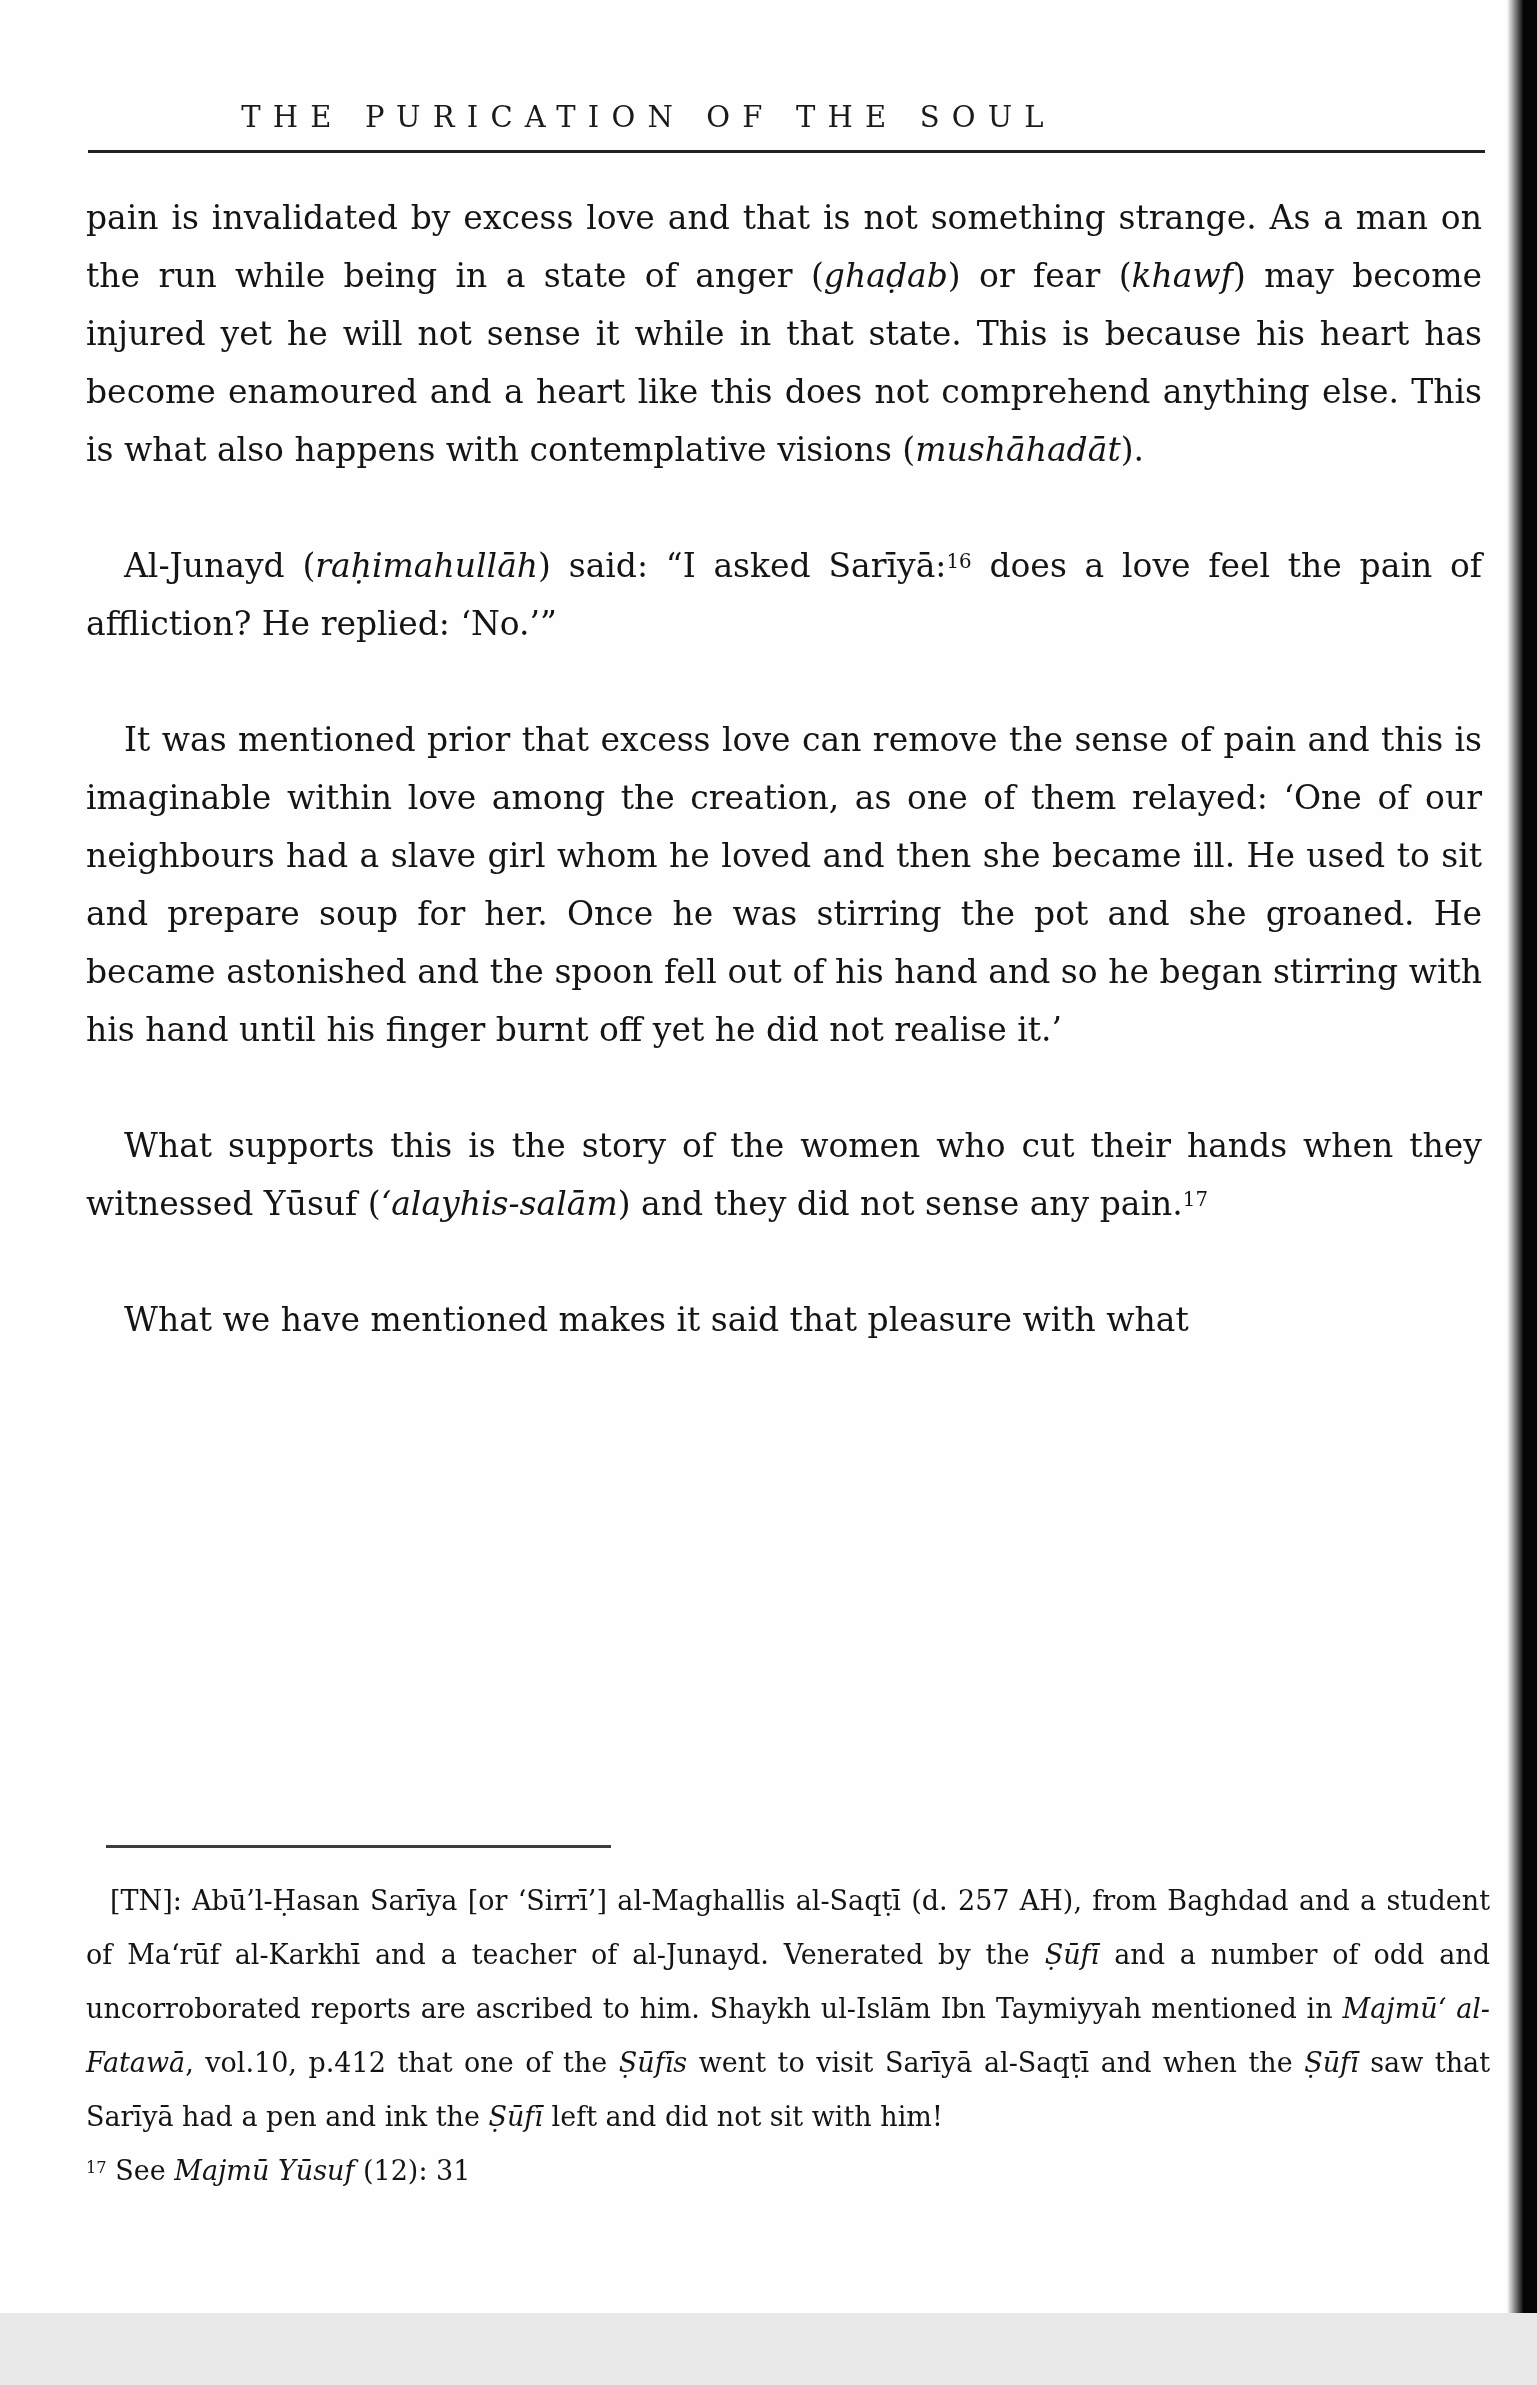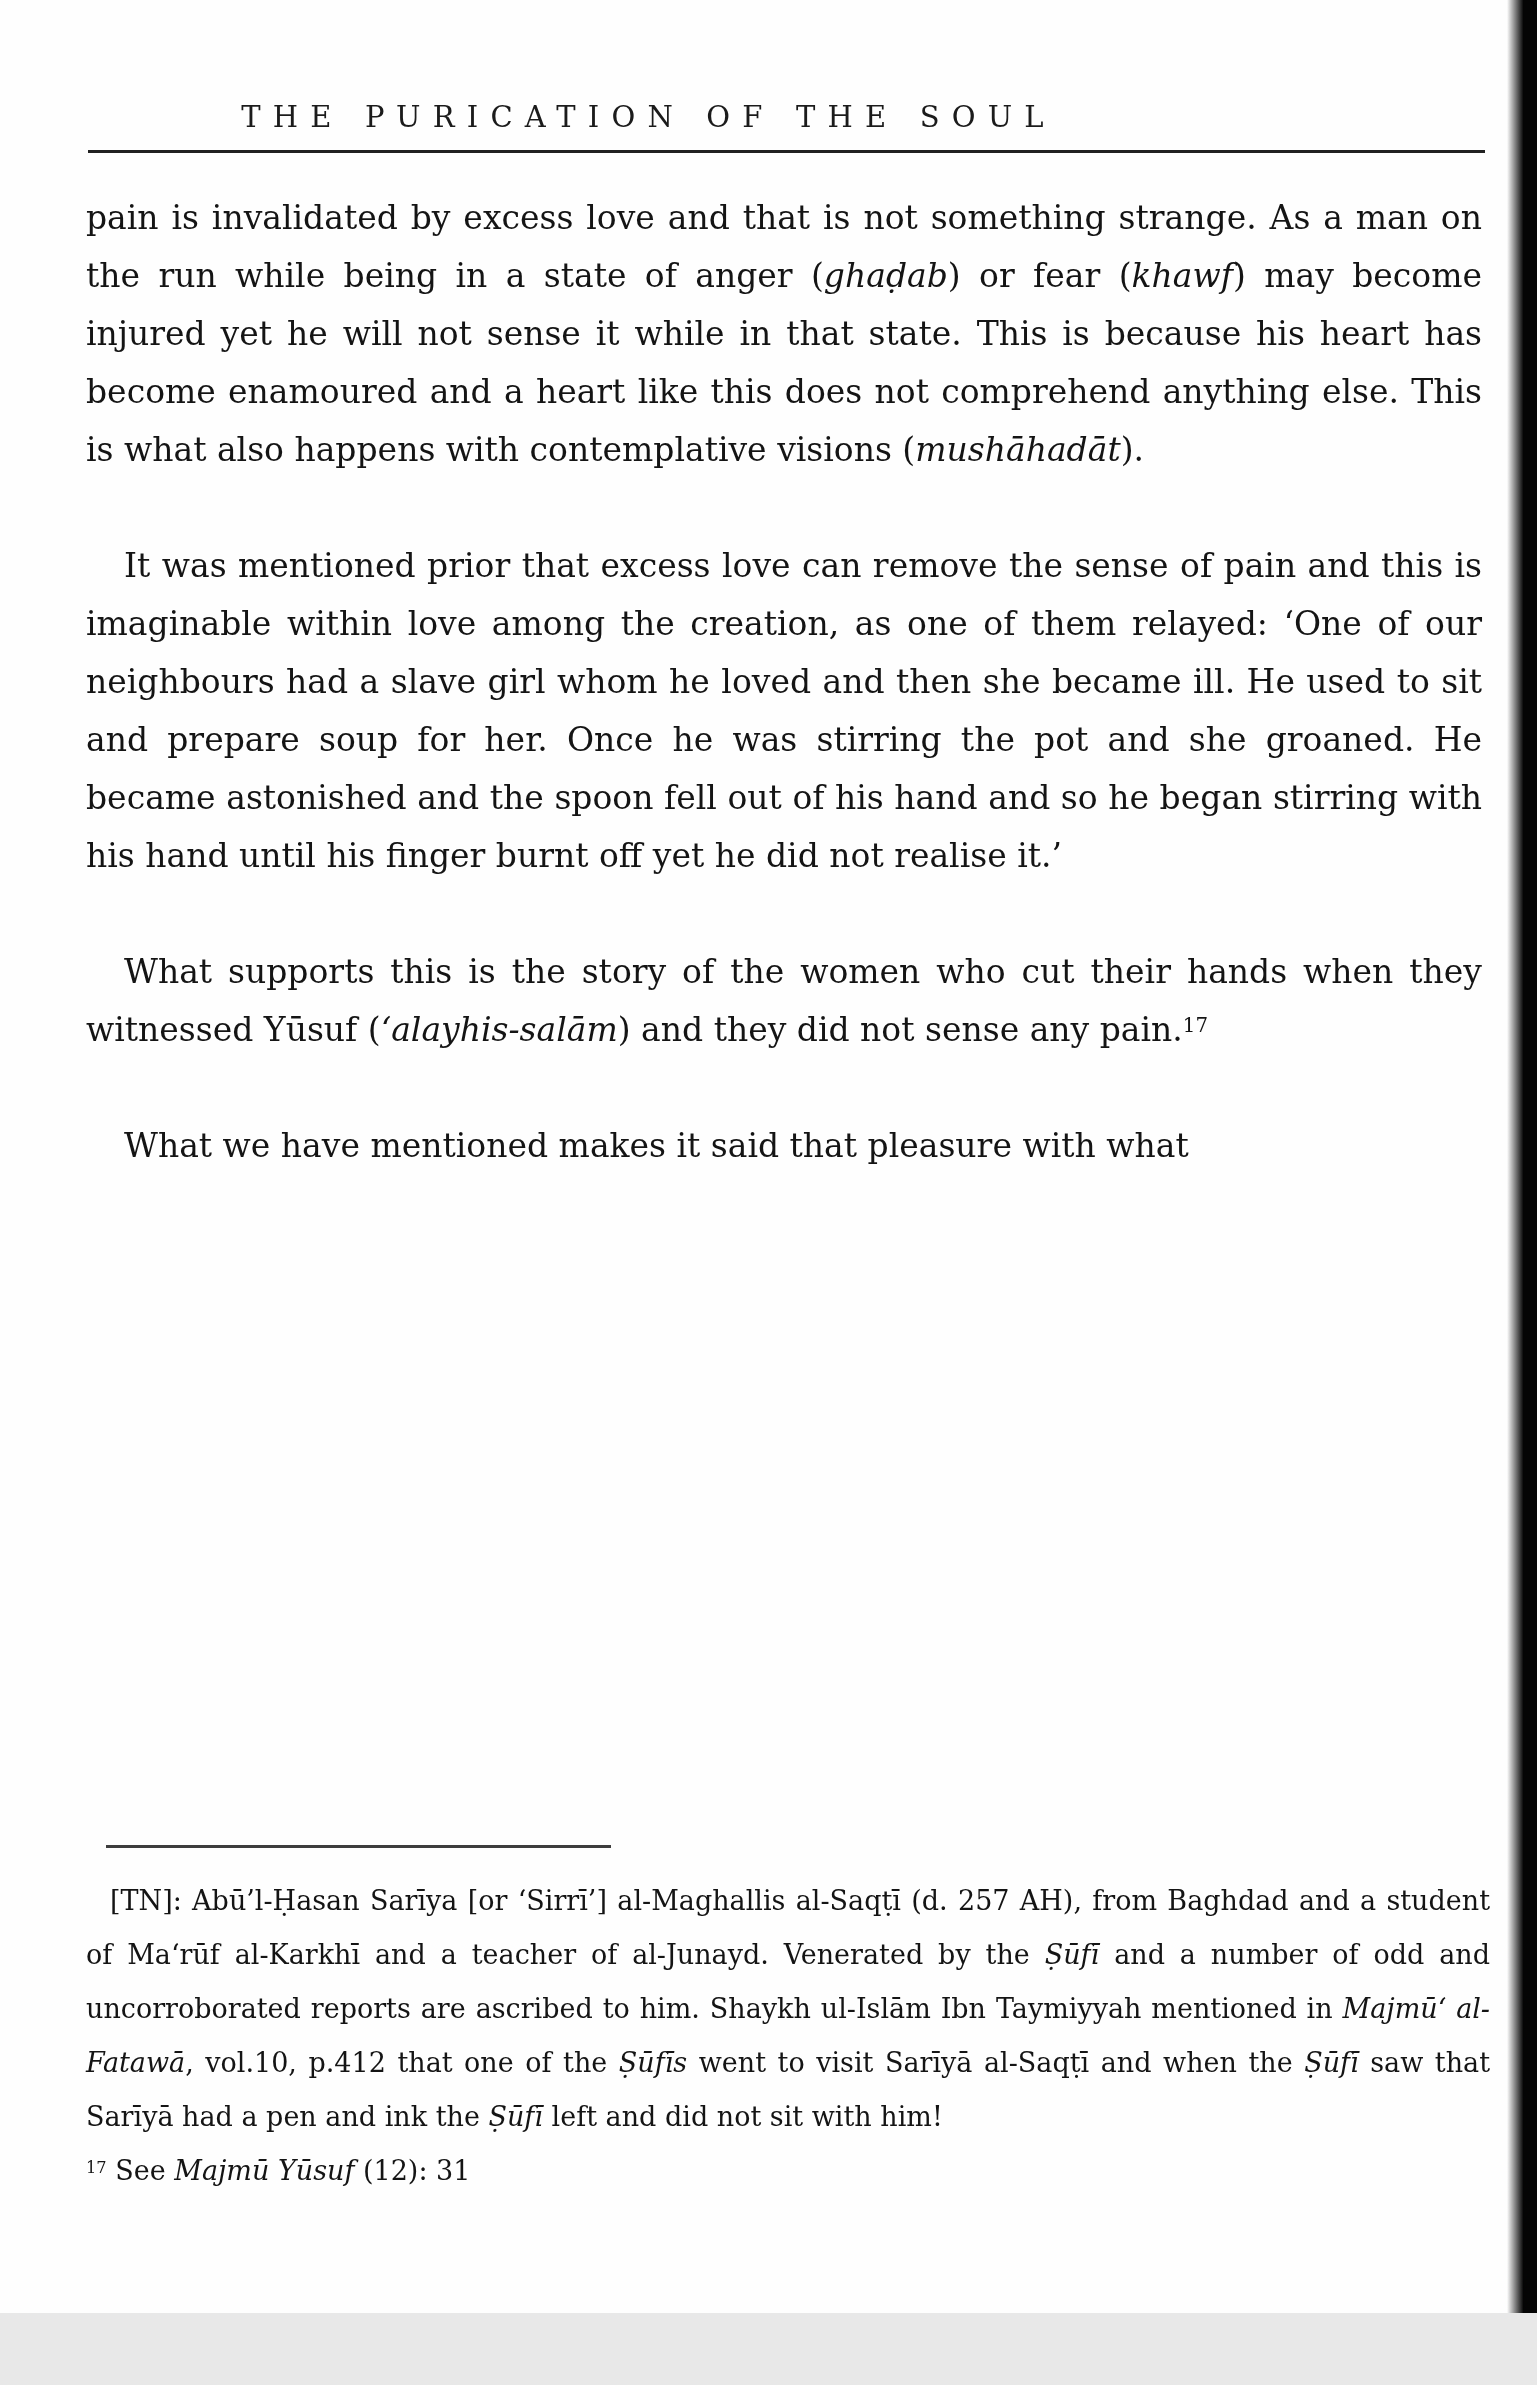--- a/index.html
+++ b/index.html
@@ -82,20 +82,21 @@
 <div class="page">
 
   <div class="edge-bar"></div>
 
   <div class="running-header">THE PURICATION OF THE SOUL</div>
 
   <div class="header-rule"></div>
 
   <div class="content">
     <p class="para"><span>pain is invalidated by excess love and that is not something strange. As a man on the run while being in a state of anger (</span><span class="it">ghaḍab</span><span>) or fear (</span><span class="it">khawf</span><span>) may become injured yet he will not sense it while in that state. This is because his heart has become enamoured and a heart like this does not comprehend anything else. This is what also happens with contemplative visions (</span><span class="it">mushāhadāt</span><span>).</span></p>
+    <p class="para indent"><span>Al-Junayd (</span><span class="it">raḥimahullāh</span><span>) said: “I asked Sarīyā:</span><sup>16</sup><span> does a love feel the pain of affliction? He replied: ‘No.’”</span></p>
     <p class="para indent"><span>It was mentioned prior that excess love can remove the sense of pain and this is imaginable within love among the creation, as one of them relayed: ‘One of our neighbours had a slave girl whom he loved and then she became ill. He used to sit and prepare soup for her. Once he was stirring the pot and she groaned. He became astonished and the spoon fell out of his hand and so he began stirring with his hand until his finger burnt off yet he did not realise it.’</span></p>
     <p class="para indent"><span>What supports this is the story of the women who cut their hands when they witnessed Yūsuf (</span><span class="it">‘alayhis-salām</span><span>) and they did not sense any pain.</span><sup>17</sup></p>
     <p class="para indent"><span>What we have mentioned makes it said that pleasure with what</span></p>
   </div>
 
   <div class="footnotes">
     <div class="fn-rule"></div>
     <p class="fn fn-indent"><span>[TN]: Abū’l-Ḥasan Sarīya [or ‘Sirrī’] al-Maghallis al-Saqṭī (d. 257 AH), from Baghdad and a student of Ma‘rūf al-Karkhī and a teacher of al-Junayd. Venerated by the </span><span class="it">Ṣūfī</span><span> and a number of odd and uncorroborated reports are ascribed to him. Shaykh ul-Islām Ibn Taymiyyah mentioned in </span><span class="it">Majmū‘ al-Fatawā</span><span>, vol.10, p.412 that one of the </span><span class="it">Ṣūfīs</span><span> went to visit Sarīyā al-Saqṭī and when the </span><span class="it">Ṣūfī</span><span> saw that Sarīyā had a pen and ink the </span><span class="it">Ṣūfī</span><span> left and did not sit with him!</span></p>
     <p class="fn"><sup>17</sup><span> See </span><span class="it">Majmū Yūsuf</span><span> (12): 31</span></p>
   </div>

